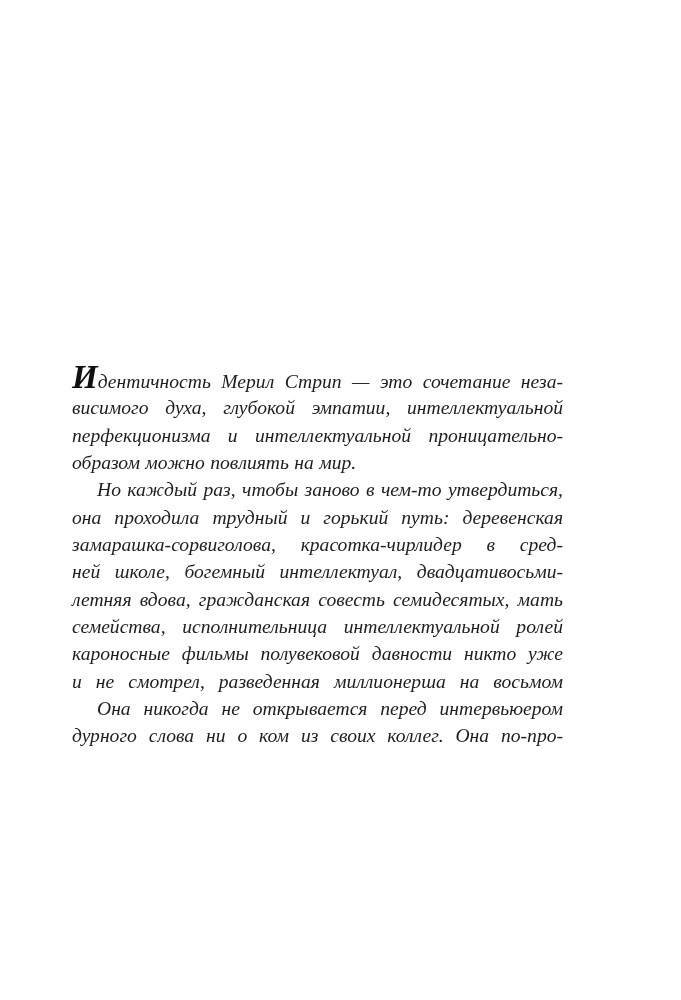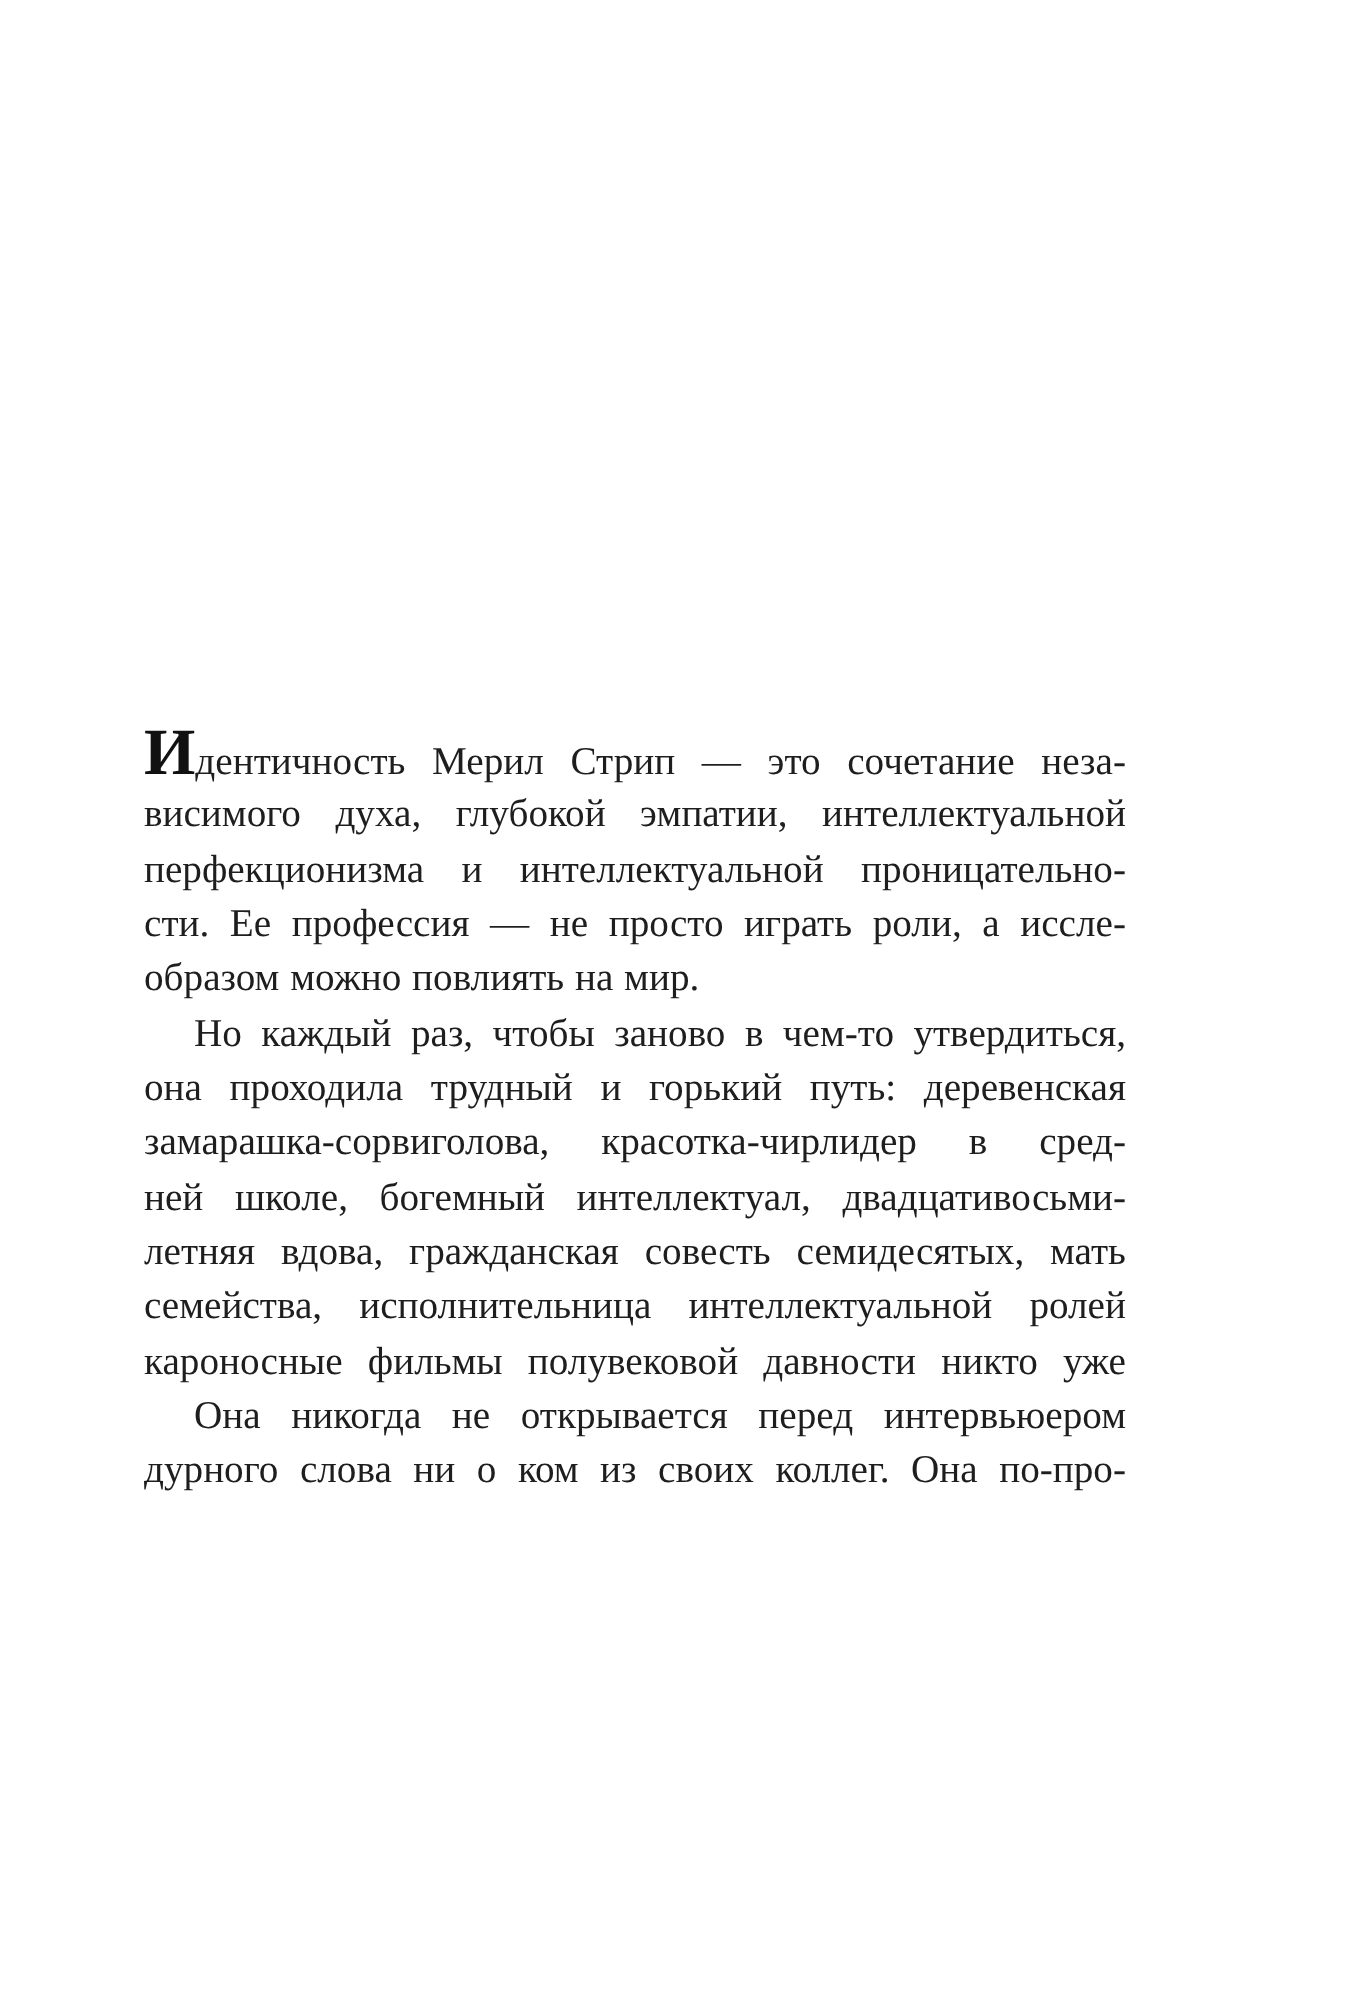--- a/index.html
+++ b/index.html
@@ -13,20 +13,21 @@
       position: relative;
       overflow: hidden;
       font-family: "Liberation Serif", "DejaVu Serif", serif;
       color: #1e1e1e;
     }
     .page {
       position: absolute;
       left: 72px;
       top: 367px;
       width: 491px;
+      font-style: italic;
     }
     .para {
       margin: 0;
       font-size: 19.6px;
       line-height: 27.35px;
       text-align: justify;
       text-align-last: left;
       hyphens: manual;
       word-spacing: 0.5px;
     }
@@ -53,32 +54,32 @@
   </style>
 </head>
 <body>
 
 <div class="page">
 
   <div class="para">
     <span class="line"><span class="dropcap">И</span><span>дентичность Мерил Стрип — это сочетание неза-</span></span>
     <span class="line">висимого духа, глубокой эмпатии, интеллектуальной</span>
     <span class="line">перфекционизма и интеллектуальной проницательно-</span>
-    <span class="line">сти. Ее профессия — не просто играть роли, а иссле-</span>
     <span class="line last">образом можно повлиять на мир.</span>
   </div>
 
   <div class="para">
     <span class="line first-indent">Но каждый раз, чтобы заново в чем-то утвердиться,</span>
     <span class="line">она проходила трудный и горький путь: деревенская</span>
     <span class="line">замарашка-сорвиголова, красотка-чирлидер в сред-</span>
     <span class="line">ней школе, богемный интеллектуал, двадцативосьми-</span>
     <span class="line">летняя вдова, гражданская совесть семидесятых, мать</span>
     <span class="line">семейства, исполнительница интеллектуальной ролей</span>
     <span class="line">кароносные фильмы полувековой давности никто уже</span>
+    <span class="line">и не смотрел, разведенная миллионерша на восьмом</span>
   </div>
 
   <div class="para">
     <span class="line first-indent">Она никогда не открывается перед интервьюером</span>
     <span class="line">дурного слова ни о ком из своих коллег. Она по-про-</span>
   </div>
 
 </div>
 
 </body></html>

